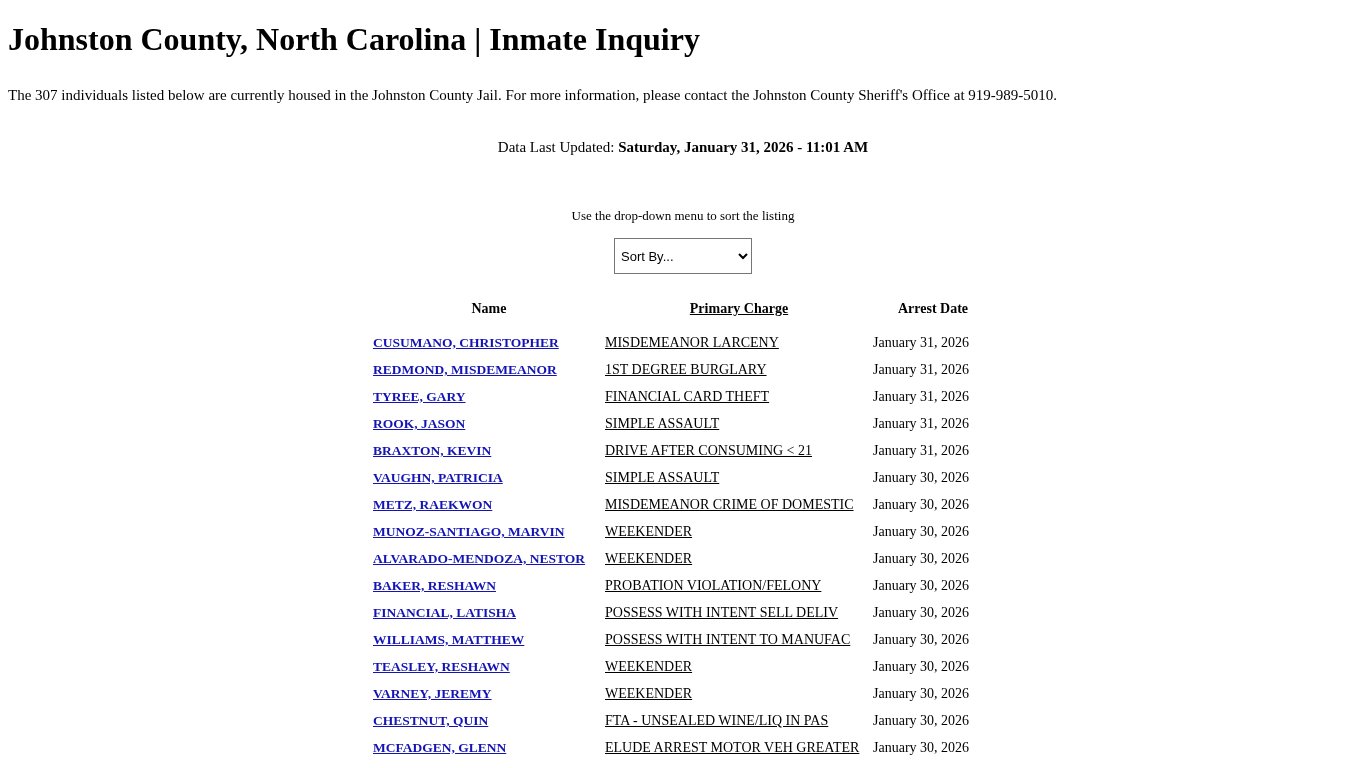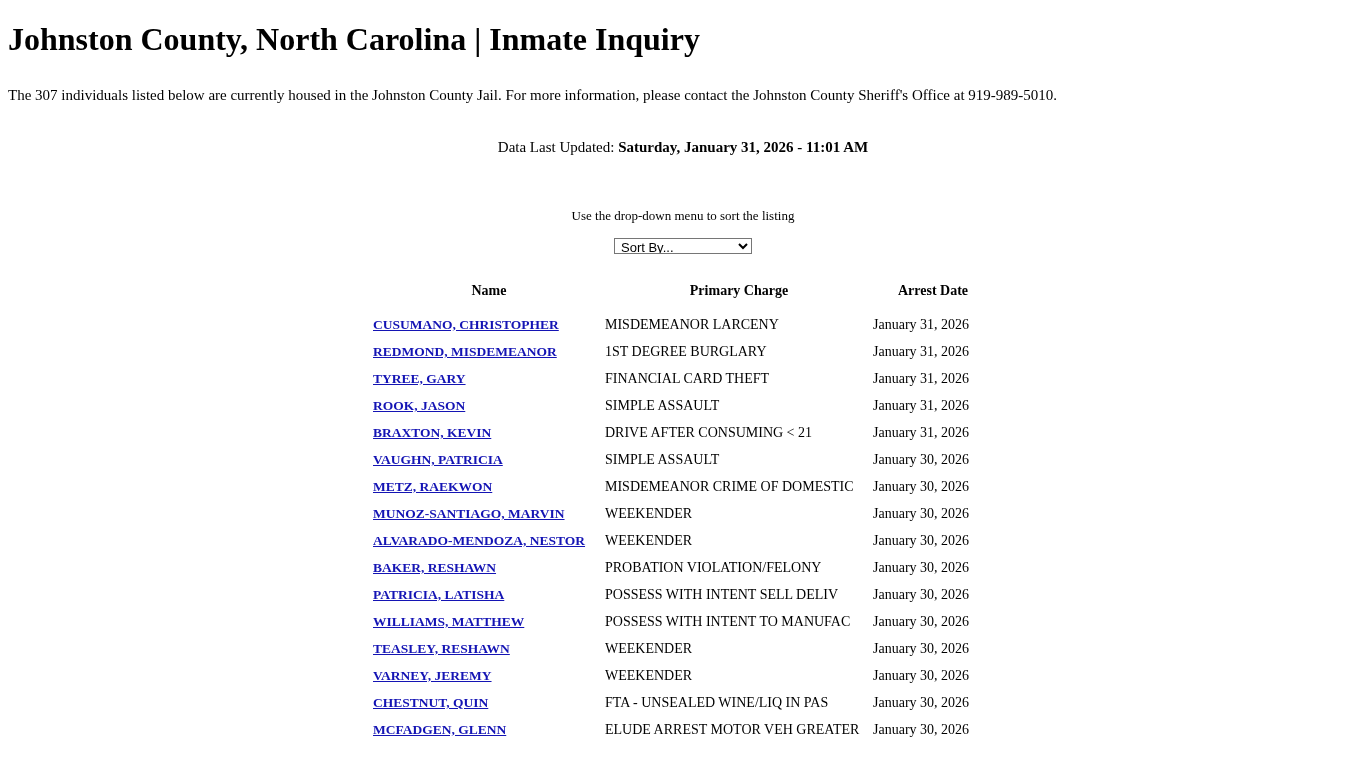--- a/index.html
+++ b/index.html
@@ -49,21 +49,21 @@
     line-height: 1.2;
   }
   .sort-wrap {
     text-align: center;
     margin-top: 15px;
   }
   select.sort-select {
     font-family: "Liberation Sans", "DejaVu Sans", sans-serif;
     font-size: 13px;
     width: 138px;
-    height: 16px;
+    height: 36px;
     padding: 0 2px;
     box-sizing: border-box;
     border: 1px solid #767676;
     background: #ffffff;
     color: #000000;
     border-radius: 0;
   }
   table.inmate-table {
     border-collapse: collapse;
     margin: 27px auto 0 auto;
@@ -79,21 +79,21 @@
   }
   table.inmate-table td {
     font-size: 14px;
     padding: 0;
     height: 27px;
     vertical-align: middle;
     white-space: nowrap;
     overflow: hidden;
   }
   th.col-name, td.col-name { width: 232px; text-align: center; }
-  th.col-charge, td.col-charge { width: 268px; }
+  th.col-charge, td.col-charge { width: 268px; text-decoration: underline; }
   th.col-date, td.col-date { width: 120px; }
   td.col-name { text-align: left; }
   td.col-charge { text-align: left; font-size: 13.5px; }
   td.col-date { text-align: left; font-size: 13.5px; }
   td.col-name a.inmate-link {
     color: #1414b4;
     text-decoration: underline;
     font-weight: bold;
     font-size: 13.5px;
     cursor: pointer;
@@ -174,21 +174,21 @@
           <td class="col-name"><a class="inmate-link">ALVARADO-MENDOZA, NESTOR</a></td>
           <td class="col-charge">WEEKENDER</td>
           <td class="col-date">January 30, 2026</td>
         </tr>
         <tr>
           <td class="col-name"><a class="inmate-link">BAKER, RESHAWN</a></td>
           <td class="col-charge">PROBATION VIOLATION/FELONY</td>
           <td class="col-date">January 30, 2026</td>
         </tr>
         <tr>
-          <td class="col-name"><a class="inmate-link">PATRICIA, LATISHA</a></td>
+          <td class="col-name"><a class="inmate-link">FINANCIAL, LATISHA</a></td>
           <td class="col-charge">POSSESS WITH INTENT SELL DELIV</td>
           <td class="col-date">January 30, 2026</td>
         </tr>
         <tr>
           <td class="col-name"><a class="inmate-link">WILLIAMS, MATTHEW</a></td>
           <td class="col-charge">POSSESS WITH INTENT TO MANUFAC</td>
           <td class="col-date">January 30, 2026</td>
         </tr>
         <tr>
           <td class="col-name"><a class="inmate-link">TEASLEY, RESHAWN</a></td>

